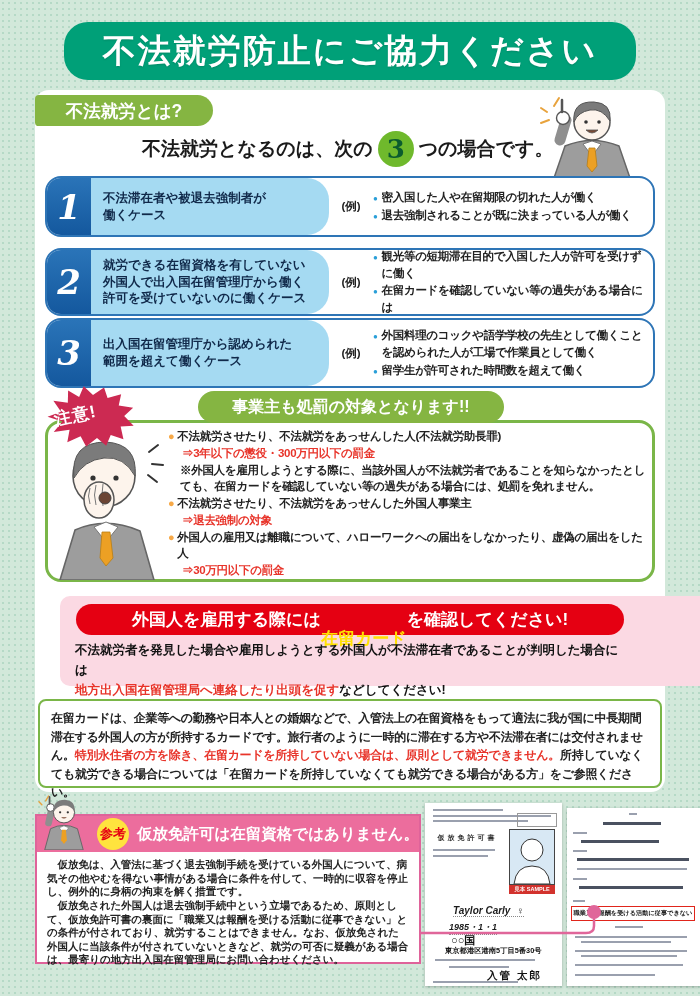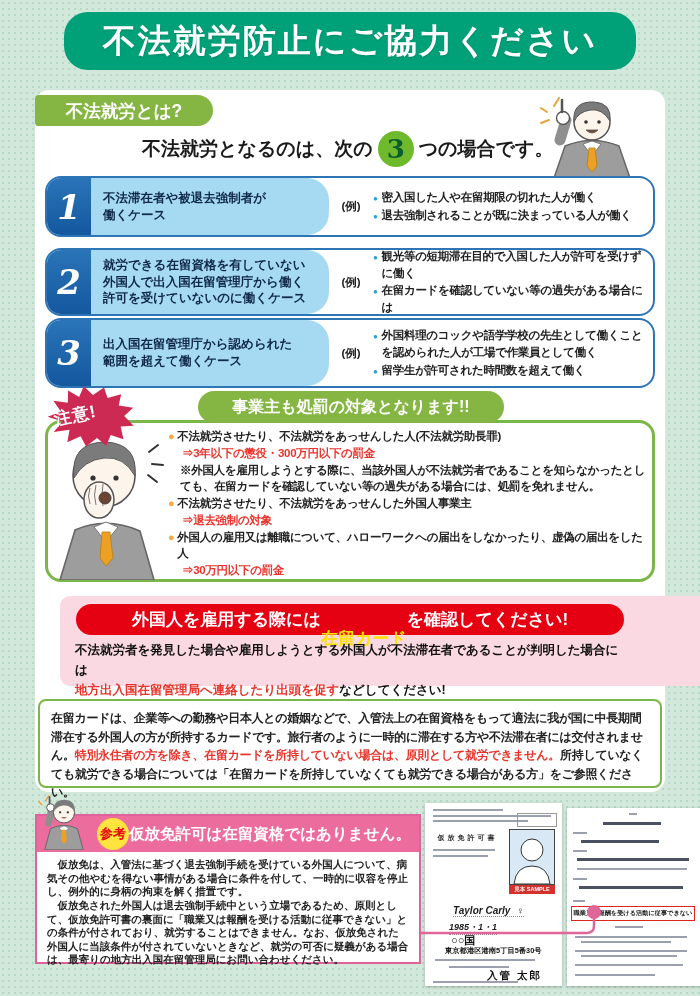--- a/index.html
+++ b/index.html
@@ -3,21 +3,21 @@
 <meta charset="utf-8">
 <style>
   * { margin:0; padding:0; box-sizing:border-box; }
   body { font-family:"Liberation Sans", sans-serif; }
   .page { position:relative; width:700px; height:996px; overflow:hidden;
           background-color:#d2e8da;
           background-image: radial-gradient(circle, #b5d9c6 1.1px, transparent 1.2px);
           background-size:6px 6px; }
 
   
-  .title-bar { position:absolute; left:64px; top:12px; width:572px; height:58px;
+  .title-bar { position:absolute; left:64px; top:22px; width:572px; height:58px;
                background:#00a078; border-radius:24px; display:flex; align-items:center;
                justify-content:center; color:#fff; font-size:33px; font-weight:bold;
                letter-spacing:2px; text-shadow:0 1px 2px rgba(0,0,0,.15); }
 
   
   .main-panel { position:absolute; left:35px; top:90px; width:630px; height:702px;
                 background:#fff; border-radius:14px; }
   .what-badge { position:absolute; left:35px; top:95px; width:178px; height:31px;
                 background:#85b542; border-radius:4px 16px 16px 4px; color:#fff;
                 font-size:17.5px; font-weight:bold; display:flex; align-items:center;
@@ -84,21 +84,21 @@
   .card-info { position:absolute; left:38px; top:699px; width:624px; height:89px;
                border:2px solid #7ab648; border-radius:8px; background:#fff;
                padding:8px 11px; font-size:12px; font-weight:600; color:#222;
                line-height:1.55; letter-spacing:-0.3px; z-index:2; }
   .card-info .red { color:#e8342a; font-weight:bold; }
 
   
   .ref-panel { position:absolute; left:35px; top:814px; width:386px; height:150px;
                border:2px solid #df639a; background:#fff; z-index:2; }
   .ref-header { height:36px; background:#ec6d9d; display:flex; align-items:center;
-                padding-left:60px; }
+                padding-left:60px; gap:8px; }
   .ref-badge { width:32px; height:32px; border-radius:50%; background:#ffe33e;
                color:#e50012; font-size:13px; font-weight:bold; display:flex;
                align-items:center; justify-content:center; }
   .ref-title { color:#fff; font-size:15.5px; font-weight:bold; }
   .ref-body { padding:6px 10px; font-size:10.5px; font-weight:600; color:#222;
               line-height:1.3; }
   .ref-body p { text-indent:1em; }
   .ref-man { position:absolute; left:38px; top:792px; z-index:4; }
 
   

